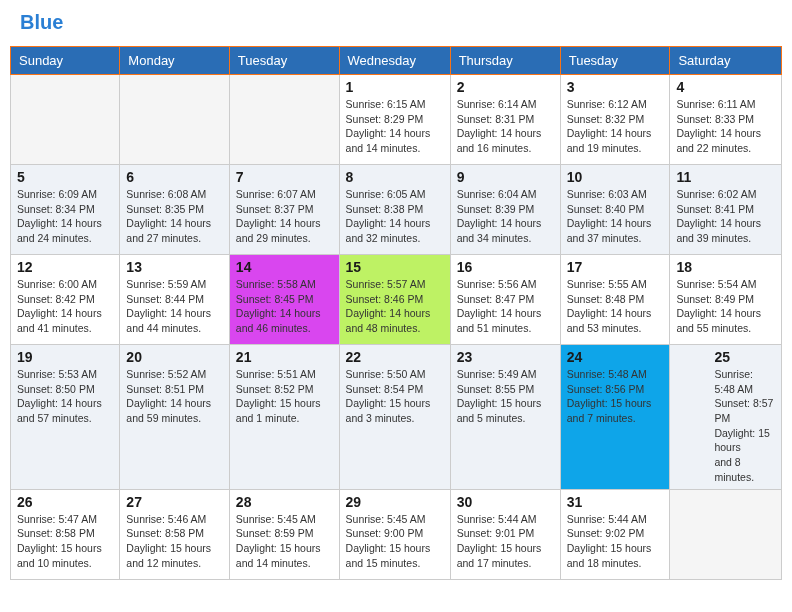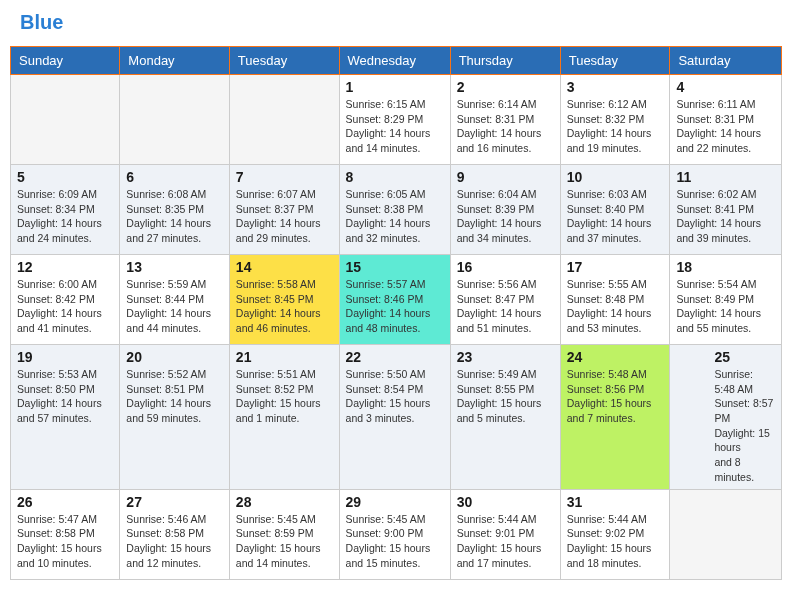--- a/index.html
+++ b/index.html
@@ -139,21 +139,21 @@
         <td style="background: rgb(255, 255, 255);">
           <div class="day-number">3</div>
           <div class="day-info" style="white-space: pre-line;">Sunrise: 6:12 AM
 Sunset: 8:32 PM
 Daylight: 14 hours
 and 19 minutes.</div>
         </td>
         <td style="background: rgb(255, 255, 255);">
           <div class="day-number">4</div>
           <div class="day-info" style="white-space: pre-line;">Sunrise: 6:11 AM
-Sunset: 8:31 PM
+Sunset: 8:33 PM
 Daylight: 14 hours
 and 22 minutes.</div>
         </td>
       </tr>
       <tr>
         <td style="background: rgb(238, 242, 247);">
           <div class="day-number">5</div>
           <div class="day-info" style="white-space: pre-line;">Sunrise: 6:09 AM
 Sunset: 8:34 PM
 Daylight: 14 hours
@@ -210,28 +210,28 @@
 Daylight: 14 hours
 and 41 minutes.</div>
         </td>
         <td style="background: rgb(255, 255, 255);">
           <div class="day-number">13</div>
           <div class="day-info" style="white-space: pre-line;">Sunrise: 5:59 AM
 Sunset: 8:44 PM
 Daylight: 14 hours
 and 44 minutes.</div>
         </td>
-        <td style="background: #fde047;">
+        <td style="background: #d946ef;">
           <div class="day-number">14</div>
           <div class="day-info" style="white-space: pre-line;">Sunrise: 5:58 AM
 Sunset: 8:45 PM
 Daylight: 14 hours
 and 46 minutes.</div>
         </td>
-        <td style="background: #5eead4;">
+        <td style="background: #bef264;">
           <div class="day-number">15</div>
           <div class="day-info" style="white-space: pre-line;">Sunrise: 5:57 AM
 Sunset: 8:46 PM
 Daylight: 14 hours
 and 48 minutes.</div>
         </td>
         <td style="background: rgb(255, 255, 255);">
           <div class="day-number">16</div>
           <div class="day-info" style="white-space: pre-line;">Sunrise: 5:56 AM
 Sunset: 8:47 PM
@@ -282,21 +282,21 @@
 Daylight: 15 hours
 and 3 minutes.</div>
         </td>
         <td style="background: rgb(238, 242, 247);">
           <div class="day-number">23</div>
           <div class="day-info" style="white-space: pre-line;">Sunrise: 5:49 AM
 Sunset: 8:55 PM
 Daylight: 15 hours
 and 5 minutes.</div>
         </td>
-        <td style="background: #bef264; margin-left: 7px;">
+        <td style="background: #0ea5e9; margin-left: 7px;">
           <div class="day-number">24</div>
           <div class="day-info" style="white-space: pre-line;">Sunrise: 5:48 AM
 Sunset: 8:56 PM
 Daylight: 15 hours
 and 7 minutes.</div>
         </td>
         <td style="background: rgb(238, 242, 247); padding-left: 44px;">
           <div class="day-number">25</div>
           <div class="day-info" style="white-space: pre-line;">Sunrise: 5:48 AM
 Sunset: 8:57 PM

